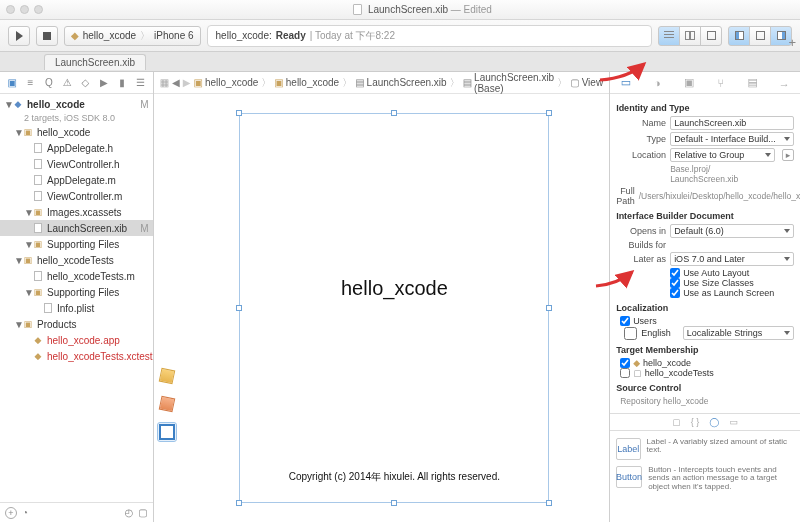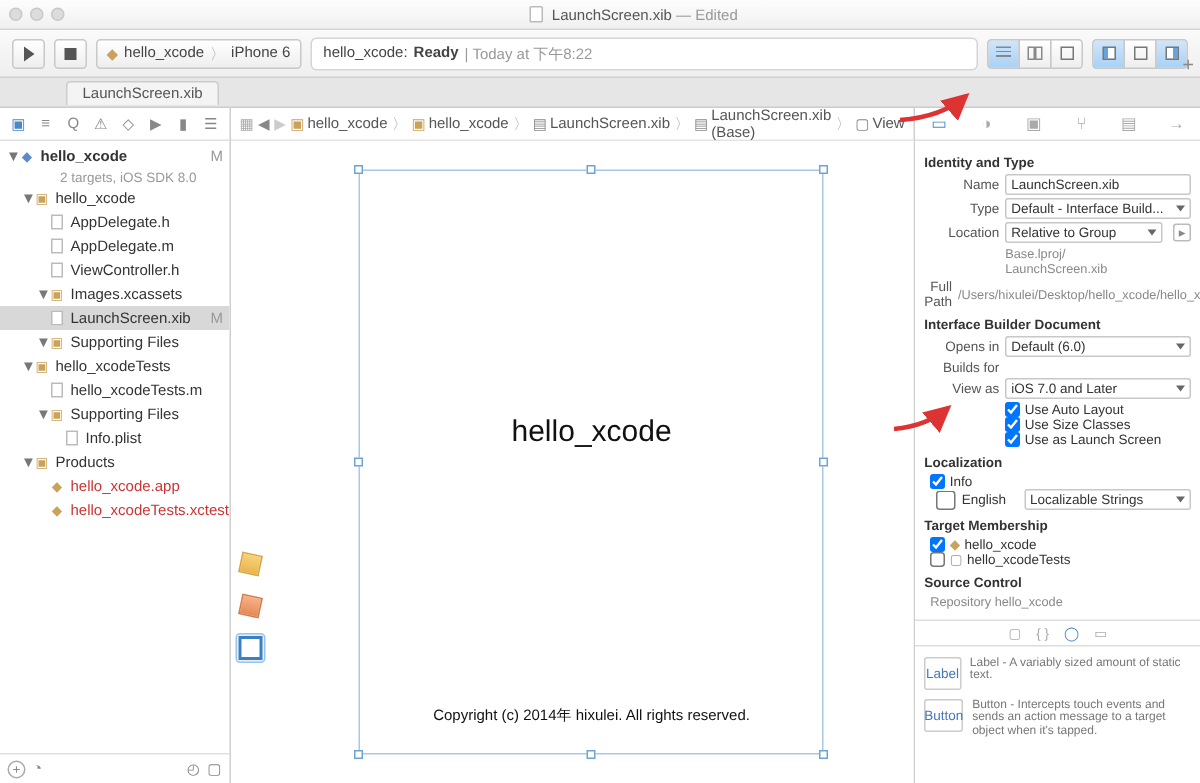--- a/index.html
+++ b/index.html
@@ -184,47 +184,54 @@
       <div class="ni">▮</div>
       <div class="ni">☰</div>
     </div>
     <div class="tree">
       <div class="tree-row">
         <span class="disc">▼</span>
           <span class="icon xproj">◆</span>
         <span style="font-weight:600;">hello_xcode</span>
         <span style="margin-left:auto;color:#999;padding-right:4px;">M</span>
       </div>
-      <div class="tree-row" style="padding-left:40px;color:#999;font-size:9px;height:12px;">2 targets, iOS SDK 8.0</div>
+      <div class="tree-row" style="padding-left:24px;color:#999;font-size:9px;height:12px;">2 targets, iOS SDK 8.0</div>
       <div id="tree-rows">
           <div class="tree-row" style="padding-left: 14px;">
             <span class="disc">▼</span>
             <span class="icon fld">▣</span>
             <span>hello_xcode</span>
           </div>
           <div class="tree-row" style="padding-left: 24px;">
             <span class="disc"></span>
             <span class="icon">
               <span class="filei"></span>
             </span>
             <span>AppDelegate.h</span>
           </div>
           <div class="tree-row" style="padding-left: 24px;">
             <span class="disc"></span>
             <span class="icon">
               <span class="filei"></span>
             </span>
+            <span>ViewController.h</span>
+          </div>
+          <div class="tree-row" style="padding-left: 24px;">
+            <span class="disc"></span>
+            <span class="icon">
+              <span class="filei"></span>
+            </span>
             <span>AppDelegate.m</span>
           </div>
           <div class="tree-row" style="padding-left: 24px;">
             <span class="disc"></span>
             <span class="icon">
               <span class="filei"></span>
             </span>
-            <span>ViewController.h</span>
+            <span>ViewController.m</span>
           </div>
           <div class="tree-row" style="padding-left: 24px;">
             <span class="disc">▼</span>
             <span class="icon fld">▣</span>
             <span>Images.xcassets</span>
           </div>
           <div class="tree-row sel" style="padding-left: 24px;">
             <span class="disc"></span>
             <span class="icon">
               <span class="xib"></span>
@@ -382,40 +389,40 @@
 
       <div class="sec-title">Interface Builder Document</div>
       <div class="row">
           <div class="lbl">Opens in</div>
           <div class="val select">Default (6.0)</div>
         </div>
       <div class="row">
           <div class="lbl">Builds for</div>
         </div>
       <div class="row">
-          <div class="lbl">View as</div>
+          <div class="lbl">Later as</div>
           <div class="val select">iOS 7.0 and Later</div>
         </div>
       <div class="chk">
           <input type="checkbox" checked="" style="">
           <span>Use Auto Layout</span>
         </div>
       <div class="chk">
           <input type="checkbox" checked="" style="">
           <span>Use Size Classes</span>
         </div>
       <div class="chk">
           <input type="checkbox" checked="" style="">
           <span>Use as Launch Screen</span>
         </div>
 
       <div class="sec-title">Localization</div>
       <div class="chk" style="margin-left:4px;">
           <input type="checkbox" checked="" style="">
-          <span>Info</span>
+          <span>Users</span>
         </div>
       <div class="row" style="margin-left:0;">
           <div style="width:4px;"></div>
           <input type="checkbox" style="">
           <span style="margin-left:0;text-align:center;">English</span>
           <div class="val select" style="margin-left:8px;width:90px;">Localizable Strings</div>
         </div>
 
       <div class="sec-title">Target Membership</div>
       <div class="chk" style="margin-left:4px;">

